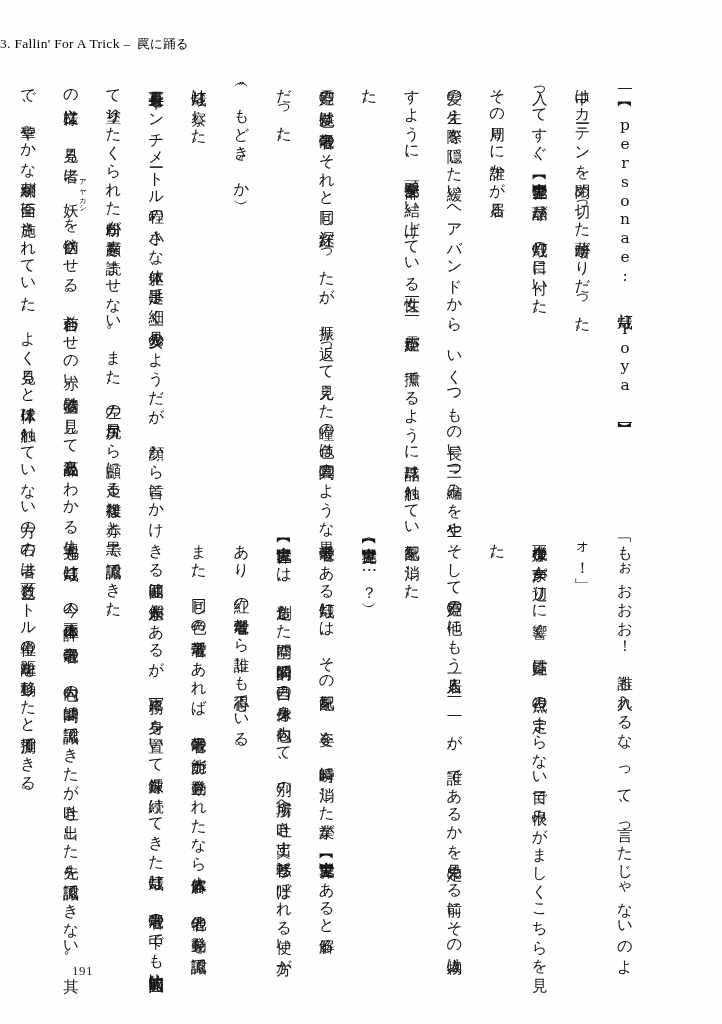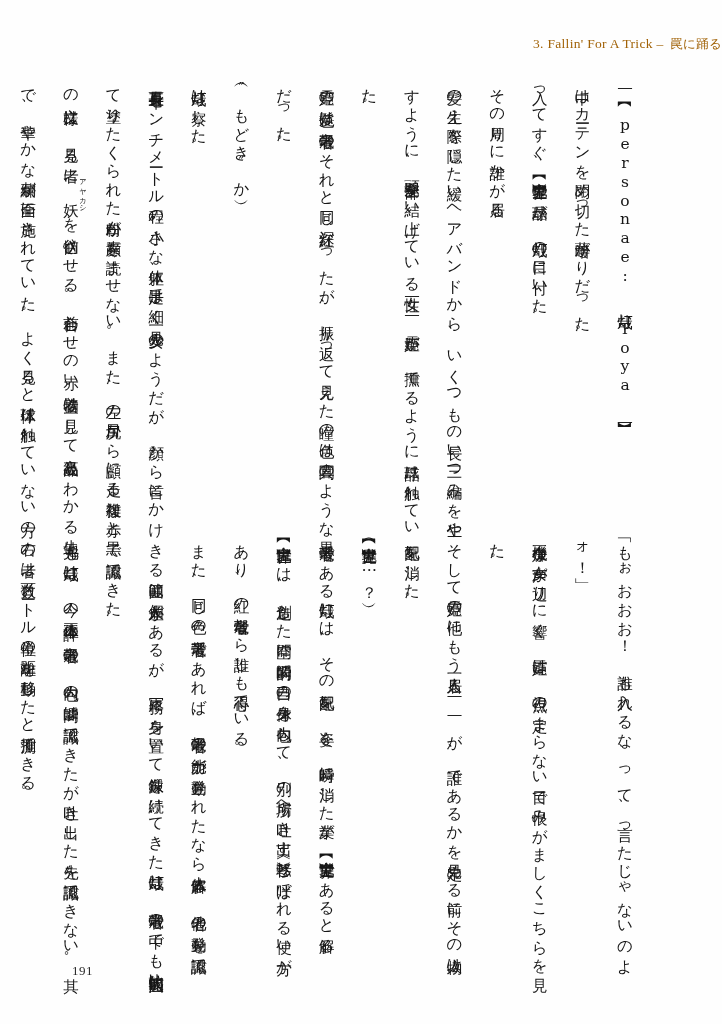--- a/index.html
+++ b/index.html
@@ -21,24 +21,24 @@
     inset: 0;
     background: #fefefe;
   }
 
   
   .running-header {
     position: absolute;
     top: 36px;
     left: 0;
     width: 722px;
-    text-align: right;
+    text-align: left;
     font-size: 13.5px;
     letter-spacing: 0.3px;
-    color: #a16207;
+    color: #000000;
     white-space: nowrap;
   }
   .running-header .hdr-num { font-family: "Liberation Serif", serif; }
   .running-header .hdr-ja {
     font-family: "DejaVu Serif", "Liberation Serif", serif;
     font-size: 12.5px;
     margin-left: 3px;
   }
 
   

